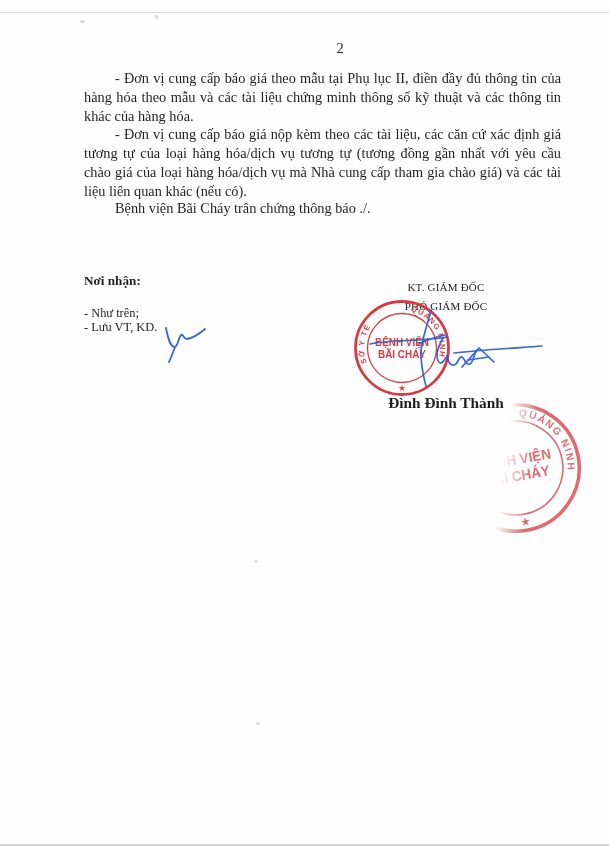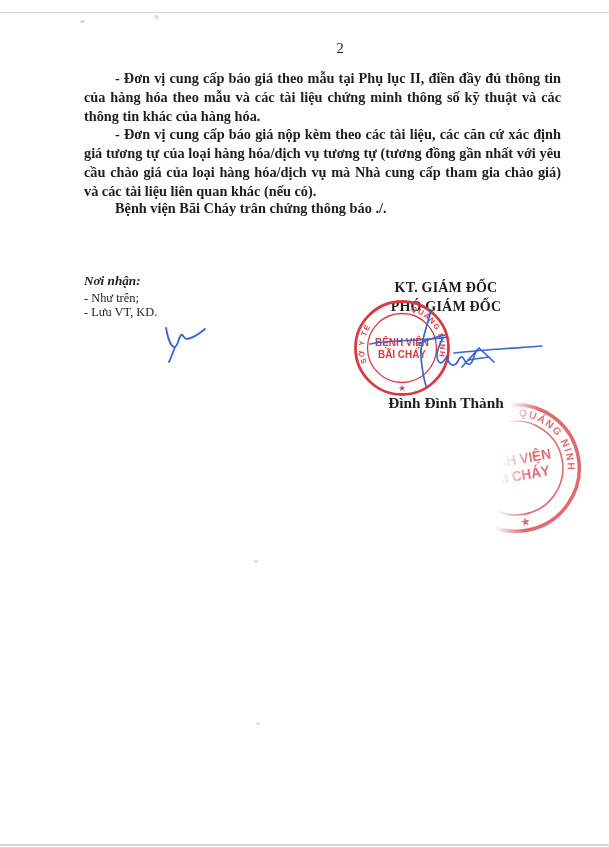--- a/index.html
+++ b/index.html
@@ -23,36 +23,36 @@
   .page-number{
     position:absolute;left:320px;top:40px;width:40px;
     text-align:center;font-size:14.5px;
   }
 
   .body-text{
     position:absolute;left:84px;top:69px;width:477px;
     font-size:14.3px;line-height:18.8px;
     text-align:justify;
   }
-  .body-text p{margin:0;text-indent:31px;font-weight:bold;}
+  .body-text p{margin:0;text-indent:31px;}
   .body-text p.bold{font-weight:bold;}
   .body-text p.closing{margin-top:-2px;text-align:left;}
 
   .recipients{
     position:absolute;left:84px;top:274px;width:220px;
     font-size:12.4px;line-height:14px;
   }
-  .recipients .heading{font-weight:bold;font-style:italic;font-size:13.2px;margin-bottom:3px;}
+  .recipients .heading{font-weight:bold;font-size:13.2px;margin-bottom:18px;}
   .recipients .item{white-space:nowrap;}
 
   .sign-block{
     position:absolute;left:357px;top:278px;width:178px;
     text-align:center;
   }
-  .sign-title{font-weight:bold;font-size:14px;line-height:19px;letter-spacing:.2px;}
+  .sign-title{font-weight:normal;font-size:11px;line-height:19px;letter-spacing:.2px;}
   .signer-name{
     position:absolute;left:357px;top:394px;width:178px;
     text-align:center;font-weight:bold;font-size:15.3px;
   }
 
   .stamp-main{position:absolute;left:352px;top:298px;width:100px;height:100px;}
   .stamp-partial-wrap{
     position:absolute;left:448px;top:400px;width:136px;height:136px;
     -webkit-mask-image:linear-gradient(97deg,transparent 41%,rgba(0,0,0,.92) 60%);
             mask-image:linear-gradient(97deg,transparent 41%,rgba(0,0,0,.92) 60%);

